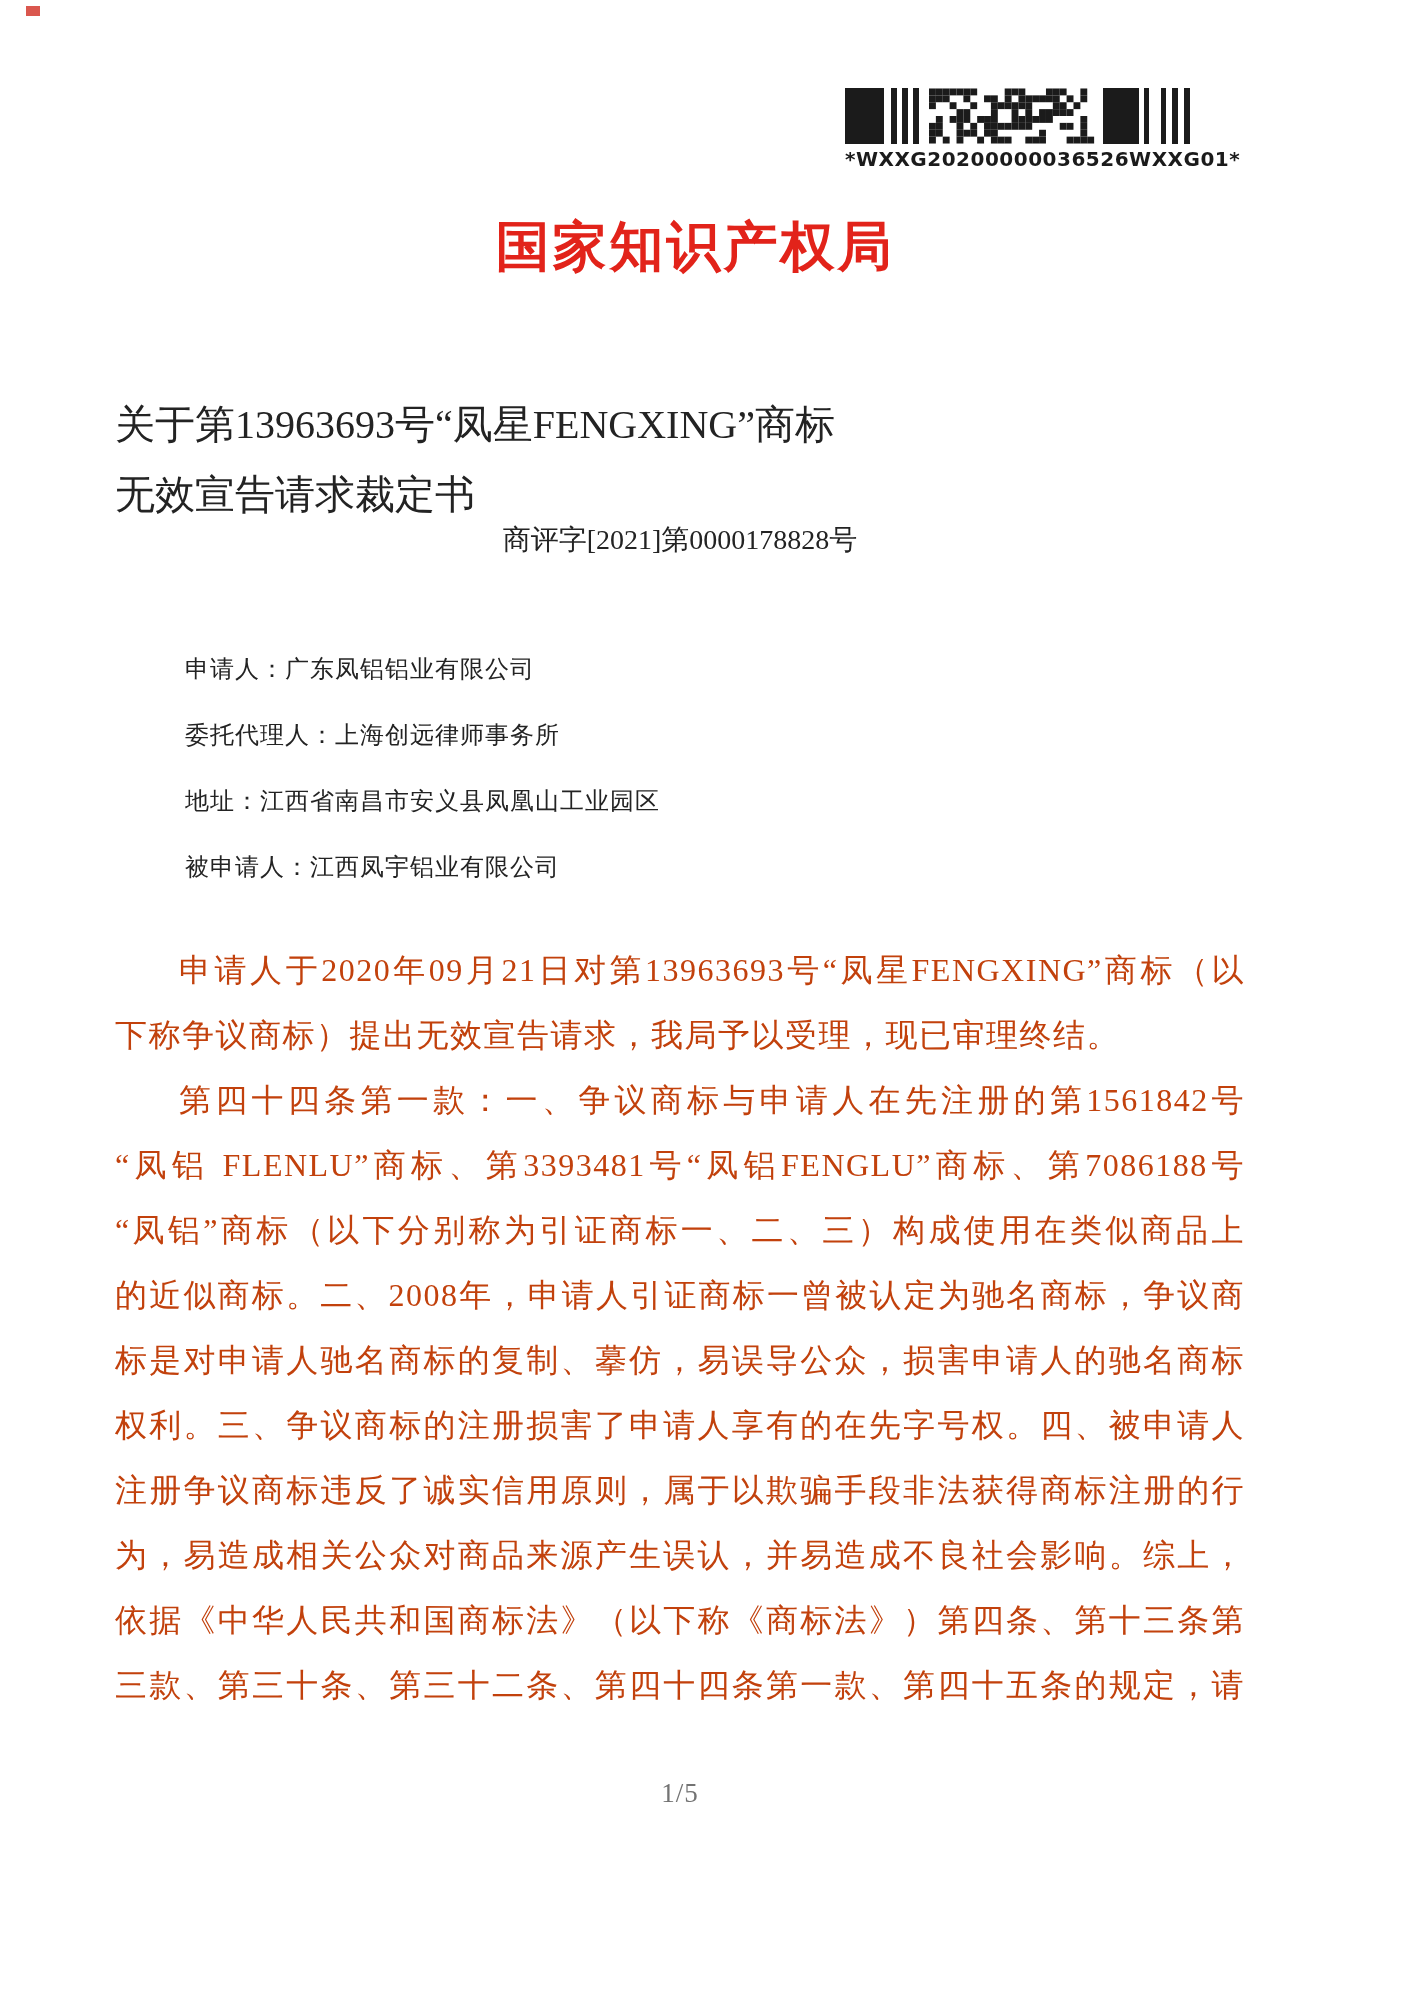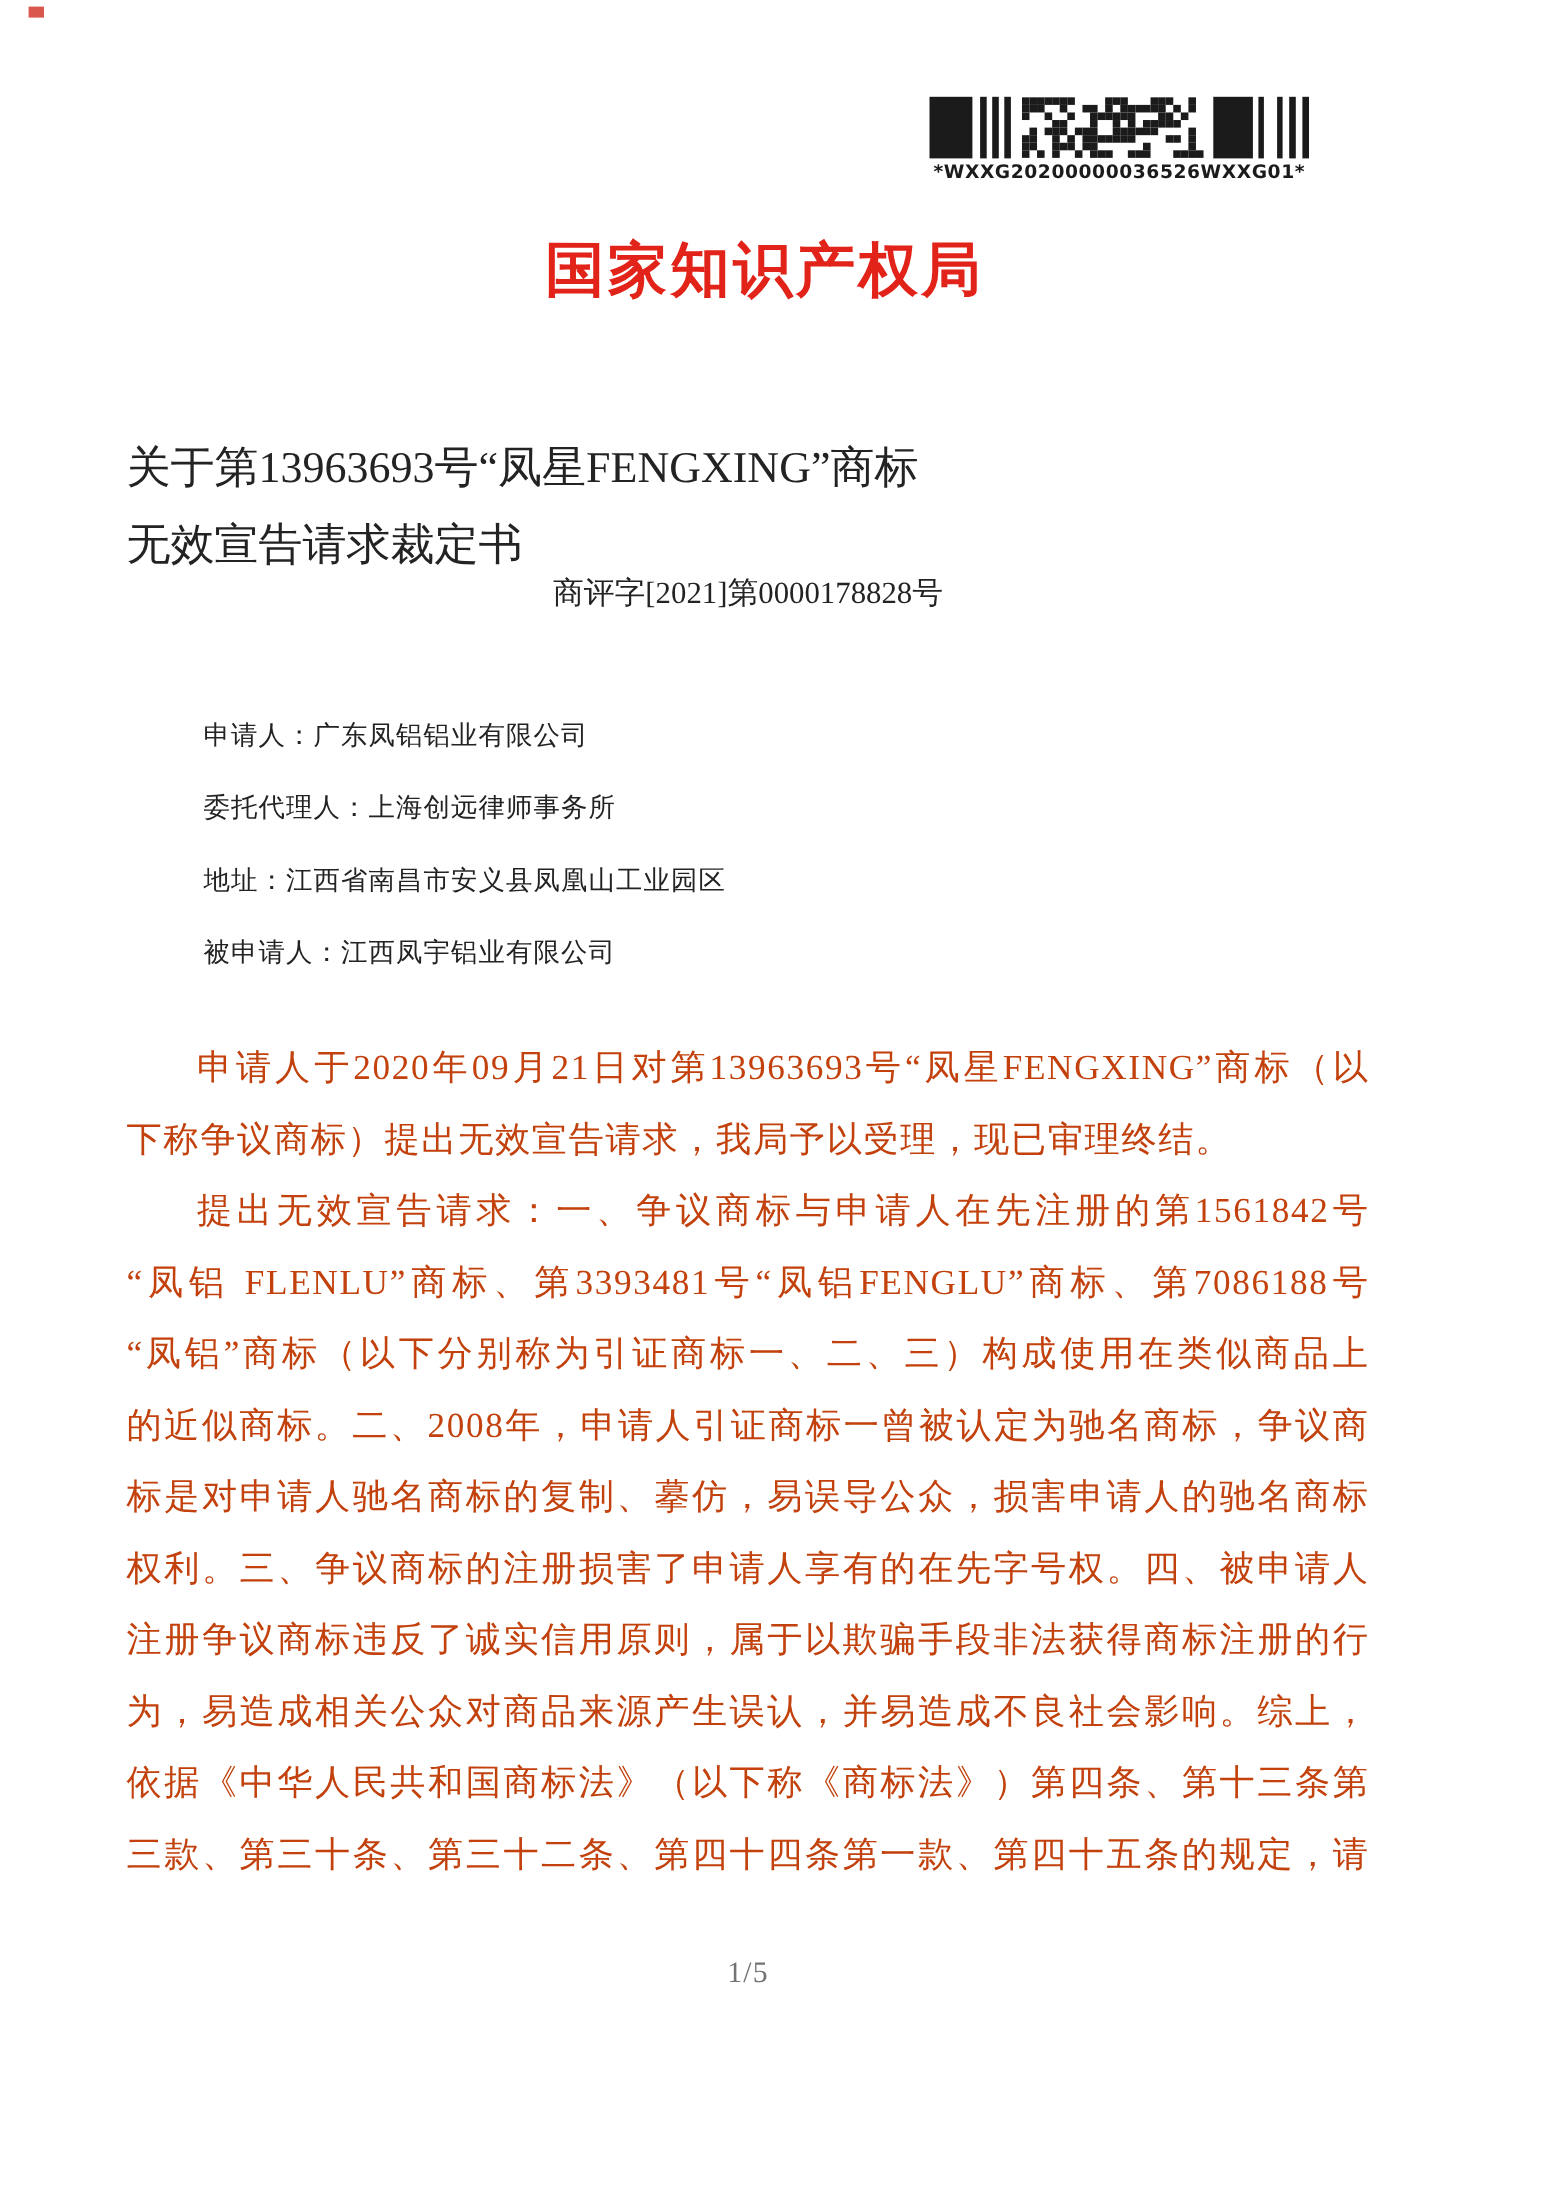--- a/index.html
+++ b/index.html
@@ -22,21 +22,21 @@
 
   
   .barcode { position:absolute; top:88px; left:845px; width:345px; }
   .barcode-graphic { display:flex; align-items:stretch; height:56px; }
   .bc-block { background:#1b1b1b; }
   .bc-bar   { background:#1b1b1b; }
   .bc-gap   { background:transparent; }
   .barcode-text {
     margin-top:3px;
     font-family:"DejaVu Sans","Liberation Sans",sans-serif;
-    font-weight:bold; font-size:17px; letter-spacing:.5px;
+    font-weight:bold; font-size:20px; letter-spacing:.5px;
     color:#1b1b1b; text-align:center; white-space:nowrap;
   }
 
   
   .agency {
     position:absolute; top:206px; left:130px; width:1130px;
     margin:0; text-align:center;
     font-family:"Liberation Sans","DejaVu Sans",sans-serif;
     font-weight:bold; font-size:54px; letter-spacing:3px;
     line-height:80px;
@@ -218,21 +218,21 @@
     <div class="party-line">申请人：广东凤铝铝业有限公司</div>
     <div class="party-line">委托代理人：上海创远律师事务所</div>
     <div class="party-line">地址：江西省南昌市安义县凤凰山工业园区</div>
     <div class="party-line">被申请人：江西凤宇铝业有限公司</div>
   </div>
 
   <div class="body-text">
     <div class="line fill indent">申请人于2020年09月21日对第13963693号“凤星FENGXING”商标（以</div>
     <div class="line">下称争议商标）提出无效宣告请求，我局予以受理，现已审理终结。</div>
 
-    <div class="line fill indent">提出无效宣告请求：一、争议商标与申请人在先注册的第1561842号</div>
+    <div class="line fill indent">第四十四条第一款：一、争议商标与申请人在先注册的第1561842号</div>
     <div class="line fill">“凤铝 FLENLU”商标、第3393481号“凤铝FENGLU”商标、第7086188号</div>
     <div class="line fill">“凤铝”商标（以下分别称为引证商标一、二、三）构成使用在类似商品上</div>
     <div class="line fill">的近似商标。二、2008年，申请人引证商标一曾被认定为驰名商标，争议商</div>
     <div class="line fill">标是对申请人驰名商标的复制、摹仿，易误导公众，损害申请人的驰名商标</div>
     <div class="line fill">权利。三、争议商标的注册损害了申请人享有的在先字号权。四、被申请人</div>
     <div class="line fill">注册争议商标违反了诚实信用原则，属于以欺骗手段非法获得商标注册的行</div>
     <div class="line fill">为，易造成相关公众对商品来源产生误认，并易造成不良社会影响。综上，</div>
     <div class="line fill">依据《中华人民共和国商标法》（以下称《商标法》）第四条、第十三条第</div>
     <div class="line fill">三款、第三十条、第三十二条、第四十四条第一款、第四十五条的规定，请</div>
   </div>

